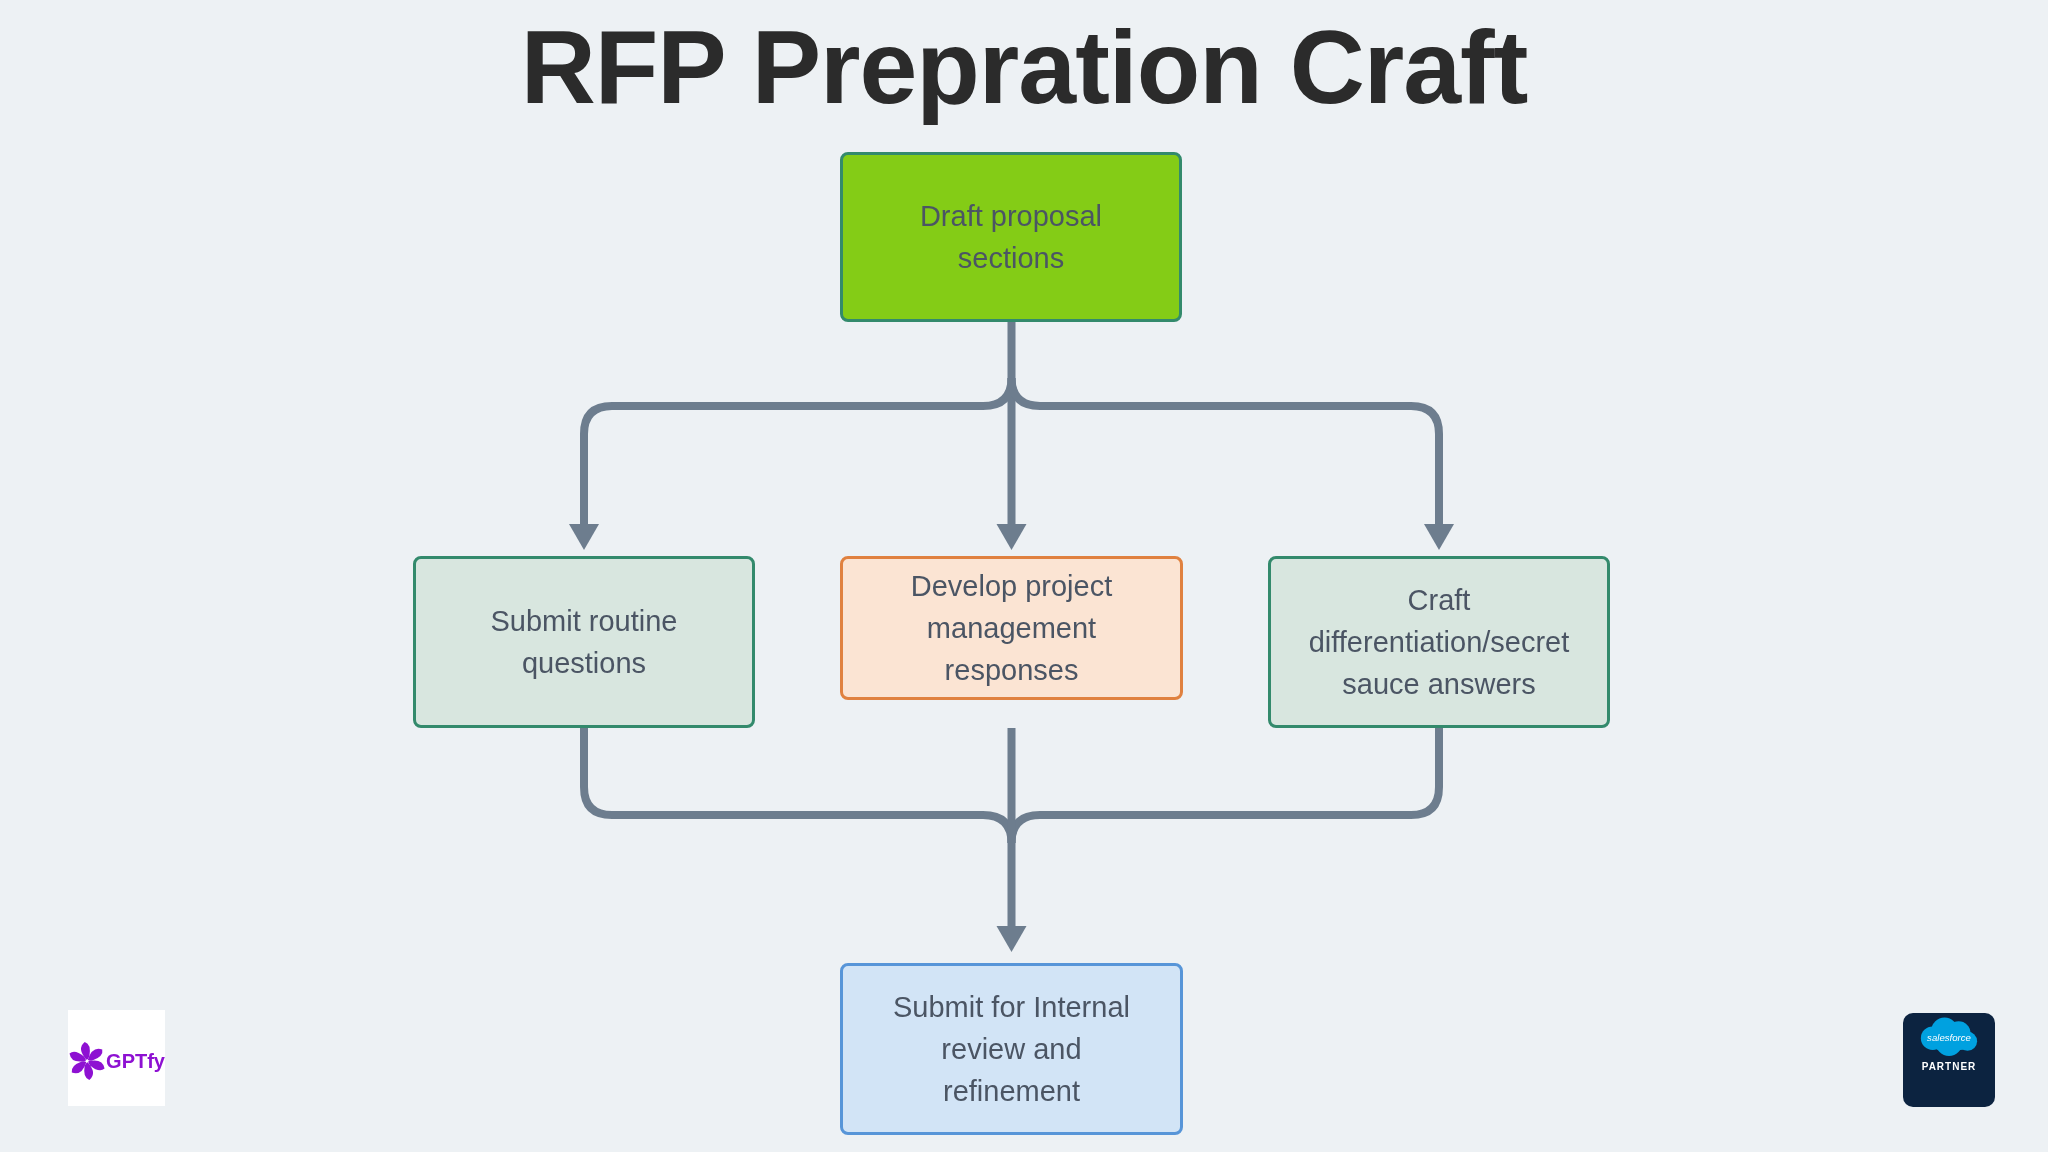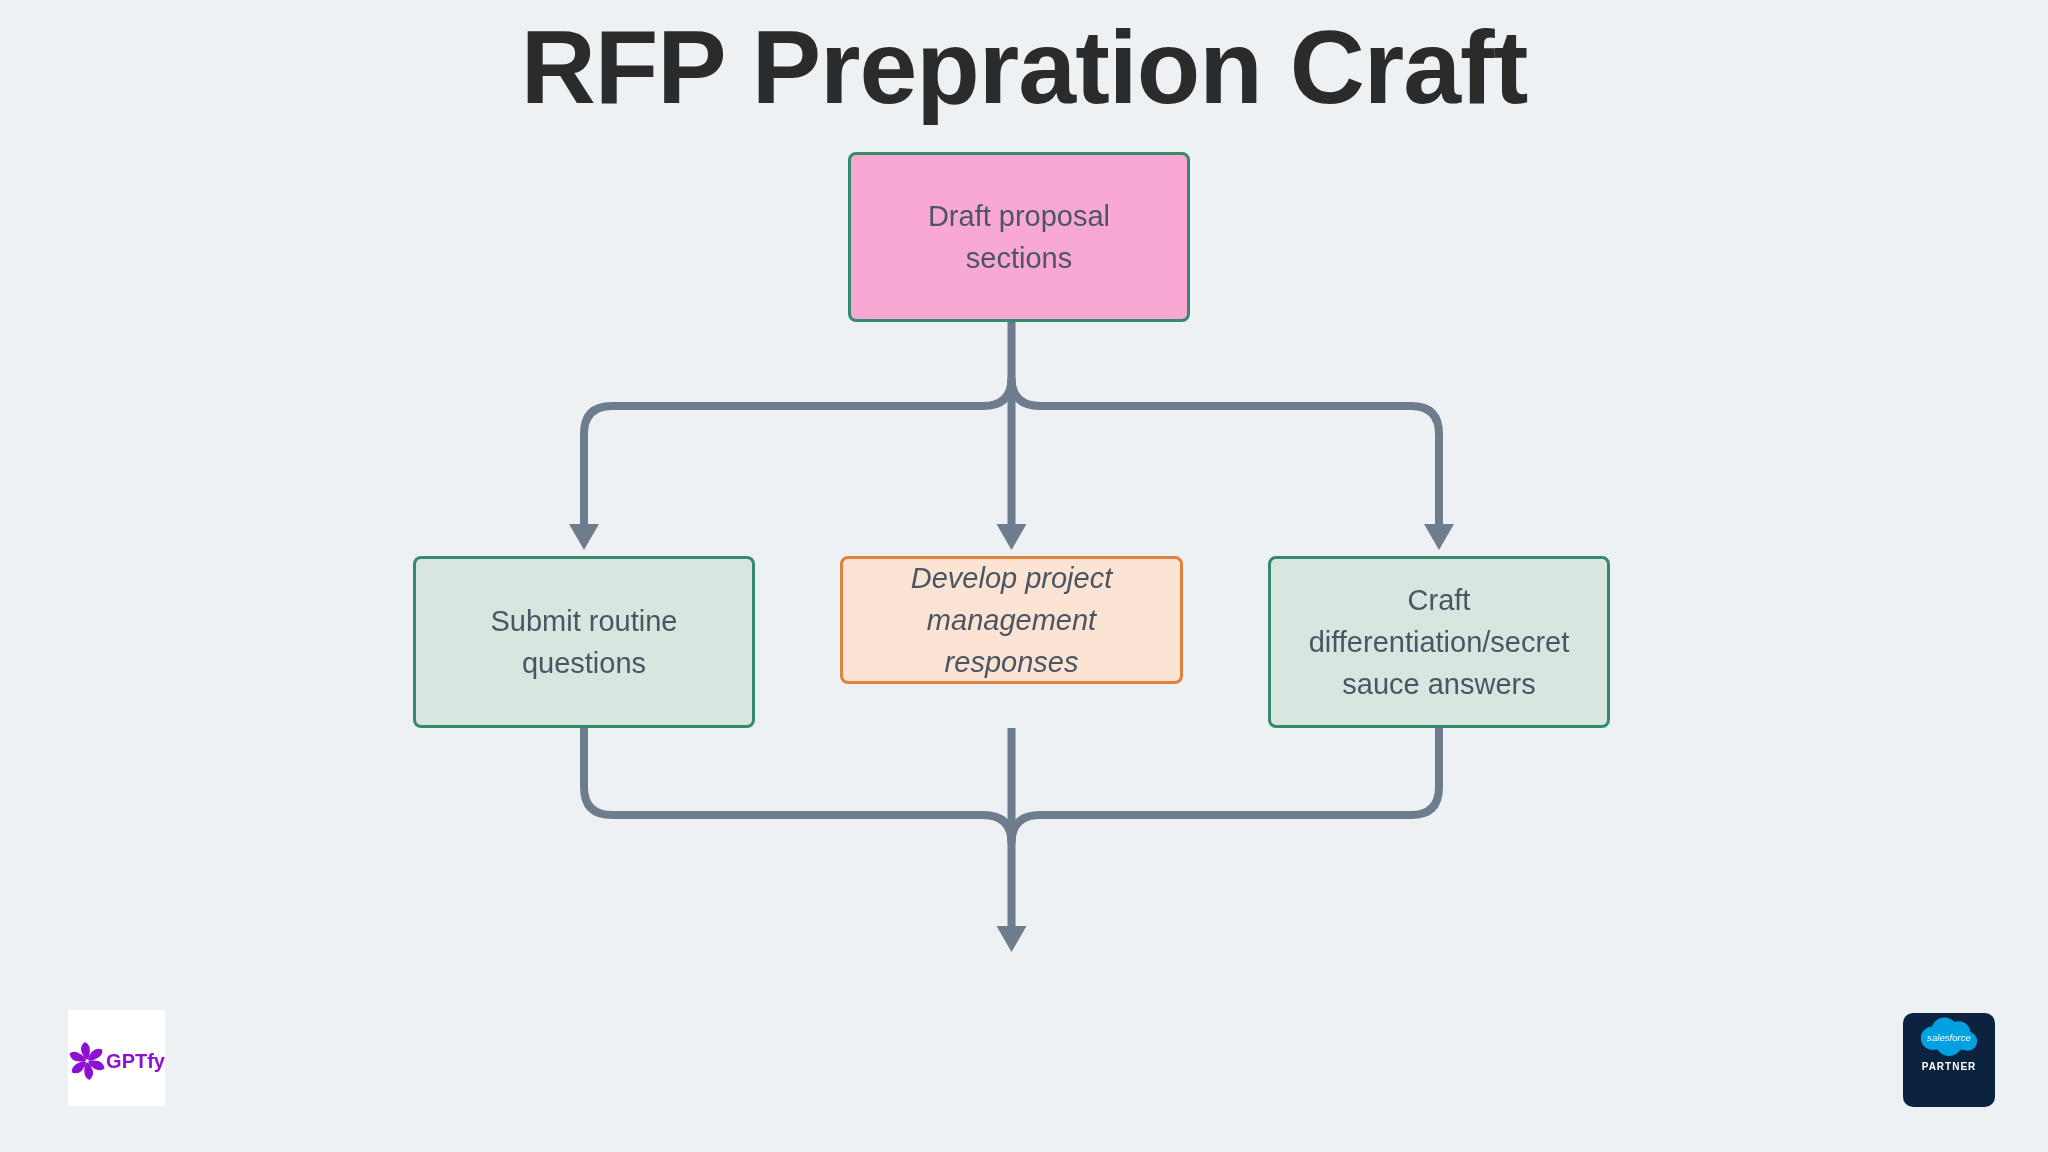--- a/index.html
+++ b/index.html
@@ -16,21 +16,21 @@
 
   .node{
     position:absolute;box-sizing:border-box;
     border:3px solid;border-radius:8px;
     display:flex;align-items:center;justify-content:center;
     text-align:center;font-size:29px;line-height:1.45;font-weight:500;
     white-space:pre-line;padding:6px 14px;
   }
   .node-top{left:840px;top:152px;width:342px;height:170px;}
   .node-left{left:413px;top:556px;width:342px;height:172px;}
-  .node-center{left:840px;top:556px;width:343px;height:128px;font-style:italic;}
+  .node-center{left:840px;top:556px;width:343px;height:144px;}
   .node-right{left:1268px;top:556px;width:342px;height:172px;}
   .node-bottom{left:840px;top:963px;width:343px;height:172px;}
 
   .gptfy-card{
     position:absolute;left:68px;top:1010px;width:97px;height:96px;
     background:#ffffff;display:flex;flex-direction:row;align-items:center;
     justify-content:flex-start;padding-top:6px;box-sizing:border-box;
   }
   .gptfy-text{font-size:20px;font-weight:700;margin-top:1px;}
 
@@ -60,30 +60,33 @@
     <polygon class="arrowhead" points="1424,524 1454,524 1439,550" fill="#6d7d8e"></polygon>
 
     <path class="connector" d="M584 728 V787 Q584 815 612 815 H983 Q1011.5 815 1011.5 843" fill="none" stroke-width="8" stroke="#6d7d8e"></path>
 
     <path class="connector" d="M1439 728 V787 Q1439 815 1411 815 H1040 Q1011.5 815 1011.5 843" fill="none" stroke-width="8" stroke="#6d7d8e"></path>
 
     <path class="connector" d="M1011.5 728 V928" fill="none" stroke-width="8" stroke="#6d7d8e"></path>
     <polygon class="arrowhead" points="996.5,926 1026.5,926 1011.5,952" fill="#6d7d8e"></polygon>
   </svg>
 
-  <div class="node node-top" style="background: #f9a8d4; border-color: rgb(51, 138, 108); color: rgb(75, 85, 100); margin-left: 8px;">Draft proposal
+  <div class="node node-top" style="background: #84cc16; border-color: rgb(51, 138, 108); color: rgb(75, 85, 100);">Draft proposal
 sections</div>
   <div class="node node-left" style="background: rgb(216, 230, 223); border-color: rgb(51, 138, 108); color: rgb(75, 85, 100);">Submit routine
 questions</div>
   <div class="node node-center" style="background: rgb(251, 228, 211); border-color: rgb(224, 129, 63); color: rgb(75, 85, 100);">Develop project
 management
 responses</div>
   <div class="node node-right" style="background: rgb(216, 230, 223); border-color: rgb(51, 138, 108); color: rgb(75, 85, 100);">Craft
 differentiation/secret
 sauce answers</div>
+  <div class="node node-bottom" style="background: rgb(210, 228, 246); border-color: rgb(87, 149, 216); color: rgb(75, 85, 100);">Submit for Internal
+review and
+refinement</div>
 
   <div class="gptfy-card" style="background: rgb(255, 255, 255);">
     <svg width="58" height="58" viewBox="-50 -50 100 100">
       <g class="gptfy-blades">
         <g>
           <path d="M2 -3 Q14 -40 40 -30 Q44 -12 14 -1 Q6 1 2 -3 Z" fill="#8e11d2"></path>
           <path d="M2 -3 Q14 -40 40 -30 Q44 -12 14 -1 Q6 1 2 -3 Z" transform="rotate(60)" fill="#8e11d2"></path>
           <path d="M2 -3 Q14 -40 40 -30 Q44 -12 14 -1 Q6 1 2 -3 Z" transform="rotate(120)" fill="#8e11d2"></path>
           <path d="M2 -3 Q14 -40 40 -30 Q44 -12 14 -1 Q6 1 2 -3 Z" transform="rotate(180)" fill="#8e11d2"></path>
           <path d="M2 -3 Q14 -40 40 -30 Q44 -12 14 -1 Q6 1 2 -3 Z" transform="rotate(240)" fill="#8e11d2"></path>

